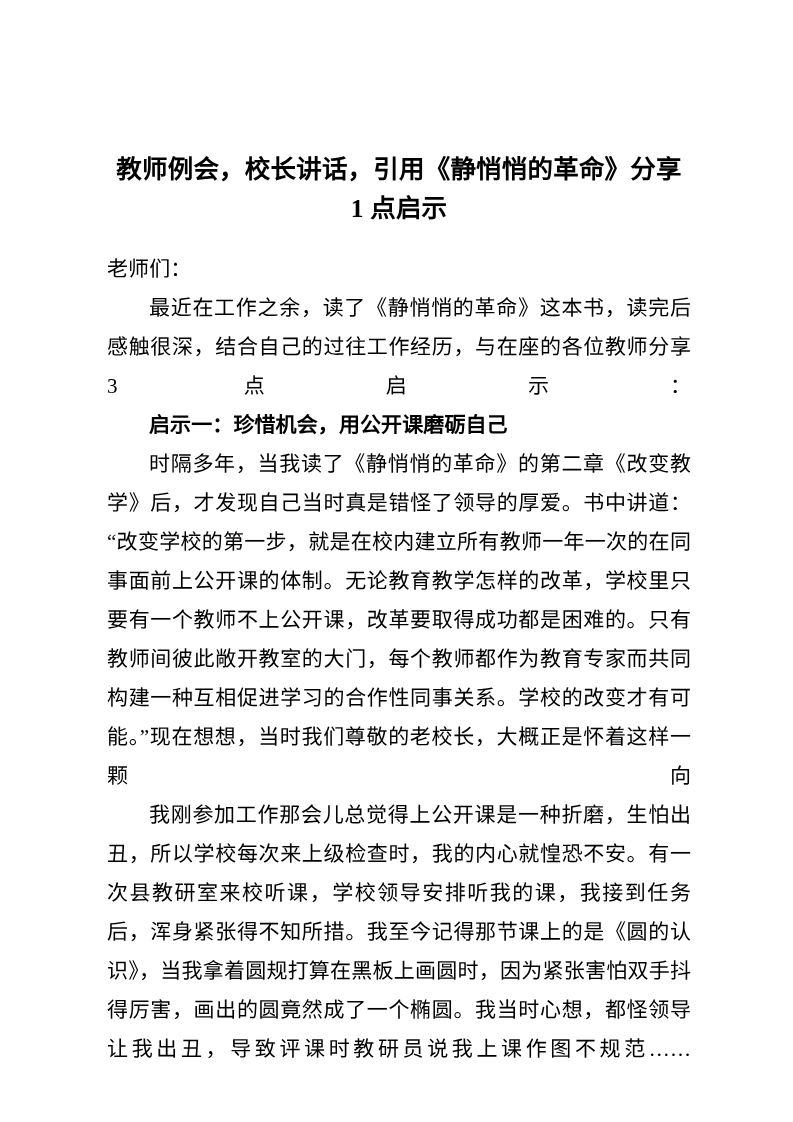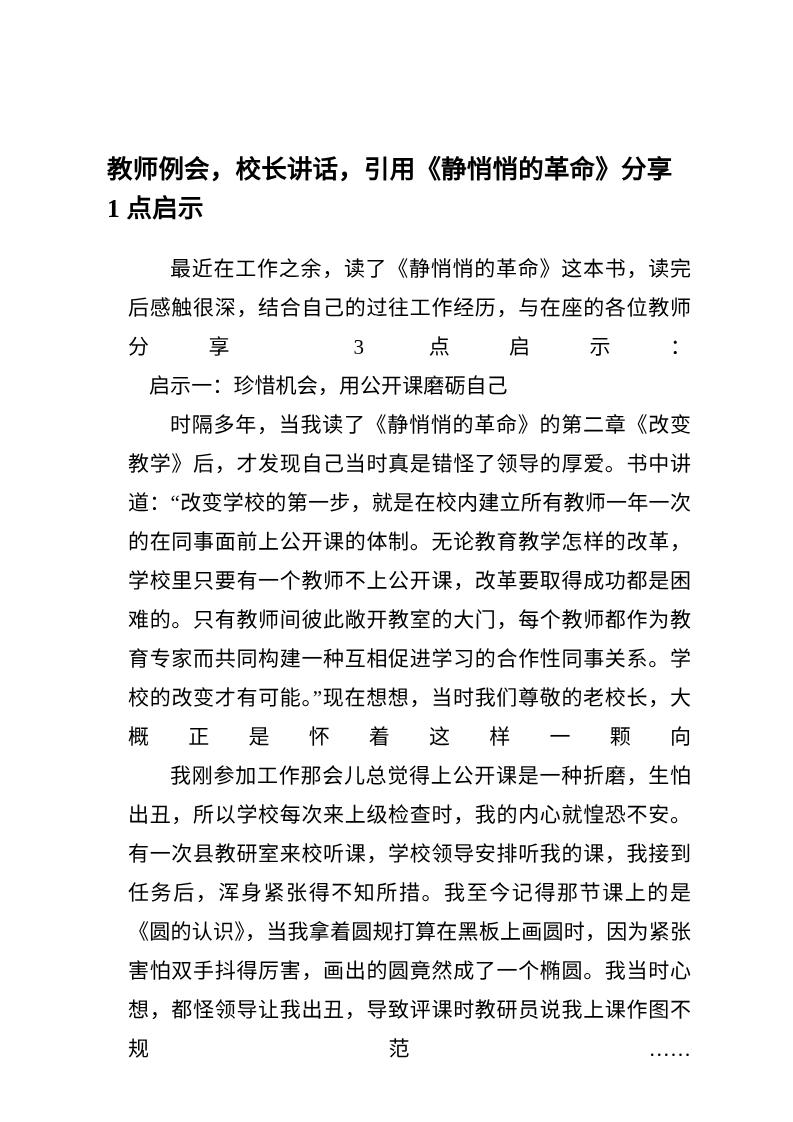--- a/index.html
+++ b/index.html
@@ -24,21 +24,21 @@
   .page-body {
     position: absolute;
     left: 107px;
     top: 150px;
     width: 584px;
   }
   .doc-title {
     font-size: 25.5px;
     font-weight: bold;
     line-height: 39px;
-    text-align: left;
+    text-align: center;
     letter-spacing: 0.2px;
     margin: 0 0 22px 0;
     font-family: "Liberation Serif", "DejaVu Serif", serif;
   }
   .doc-title .title-line {
     display: block;
   }
   .salutation {
     font-size: 21px;
     line-height: 39px;
@@ -55,40 +55,40 @@
     text-align: justify;
     text-align-last: left;
     letter-spacing: 0.1px;
     word-break: break-all;
   }
   .sub-heading {
     font-size: 21px;
     line-height: 39px;
     margin: 0;
     text-indent: 2em;
-    font-weight: normal;
+    font-weight: bold;
     letter-spacing: 0.1px;
   }
   .para.justify-full {
     text-align: justify;
     text-align-last: justify;
-    margin-left: 21px;
   }
 </style>
 </head>
 <body>
 
 <div class="page">
   <div class="page-body">
 
     <h1 class="doc-title">
       <span class="title-line">教师例会，校长讲话，引用《静悄悄的革命》分享</span>
       <span class="title-line">1 点启示</span>
     </h1>
 
+    <p class="salutation">老师们：</p>
 
     <p class="para justify-full">最近在工作之余，读了《静悄悄的革命》这本书，读完后感触很深，结合自己的过往工作经历，与在座的各位教师分享 3 点启示：</p>
 
     <p class="sub-heading">启示一：珍惜机会，用公开课磨砺自己</p>
 
     <p class="para justify-full">时隔多年，当我读了《静悄悄的革命》的第二章《改变教学》后，才发现自己当时真是错怪了领导的厚爱。书中讲道：“改变学校的第一步，就是在校内建立所有教师一年一次的在同事面前上公开课的体制。无论教育教学怎样的改革，学校里只要有一个教师不上公开课，改革要取得成功都是困难的。只有教师间彼此敞开教室的大门，每个教师都作为教育专家而共同构建一种互相促进学习的合作性同事关系。学校的改变才有可能。”现在想想，当时我们尊敬的老校长，大概正是怀着这样一颗向</p>
 
     <p class="para justify-full">我刚参加工作那会儿总觉得上公开课是一种折磨，生怕出丑，所以学校每次来上级检查时，我的内心就惶恐不安。有一次县教研室来校听课，学校领导安排听我的课，我接到任务后，浑身紧张得不知所措。我至今记得那节课上的是《圆的认识》，当我拿着圆规打算在黑板上画圆时，因为紧张害怕双手抖得厉害，画出的圆竟然成了一个椭圆。我当时心想，都怪领导让我出丑，导致评课时教研员说我上课作图不规范……</p>
 
   </div>

